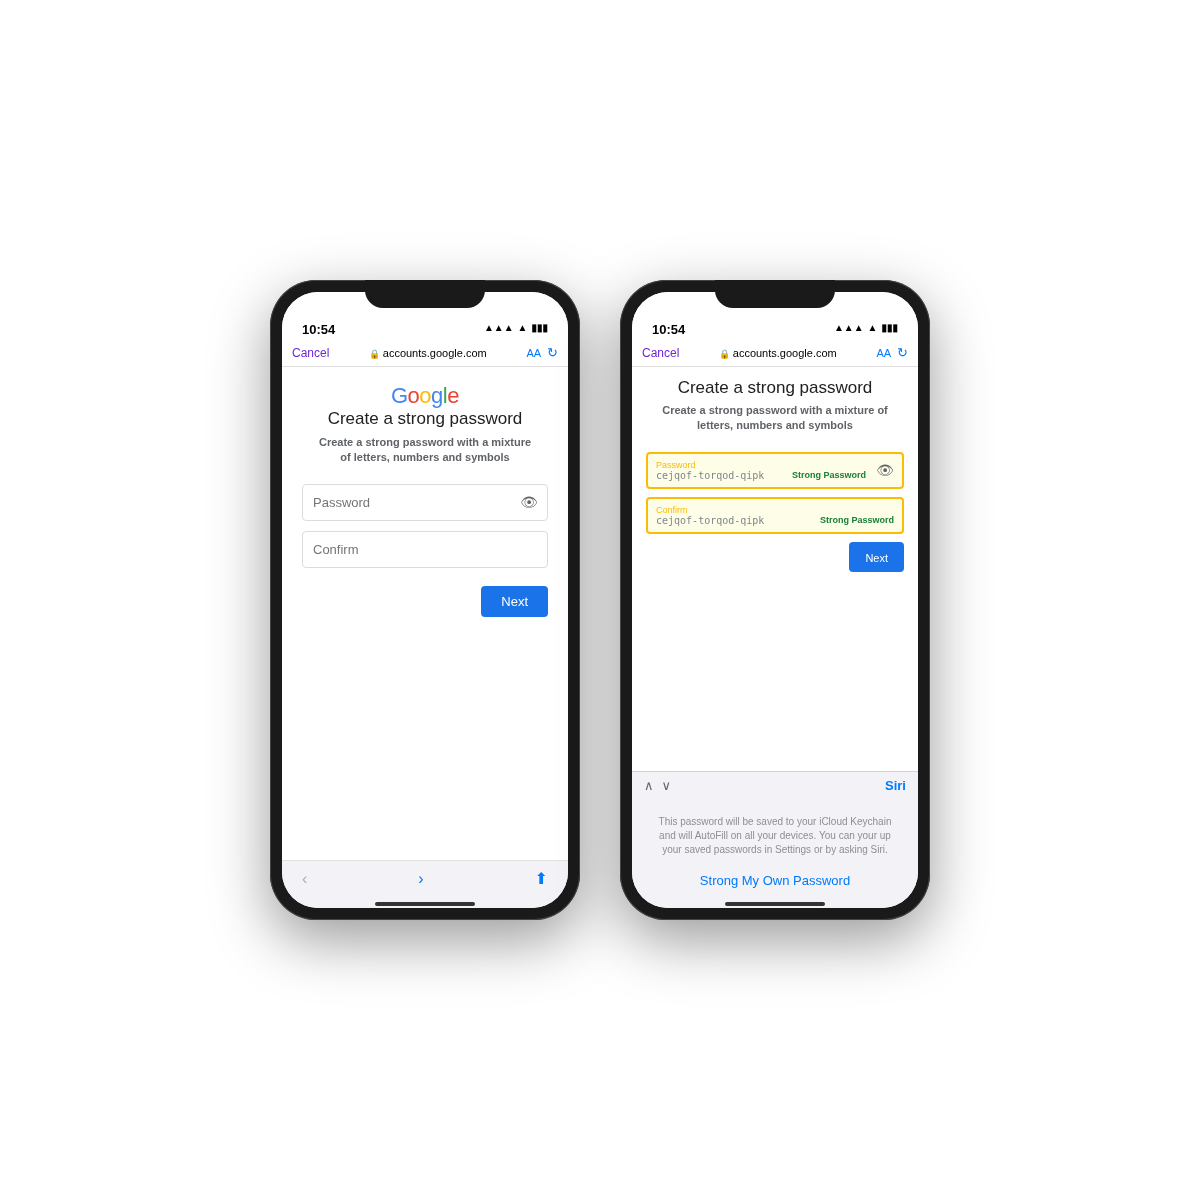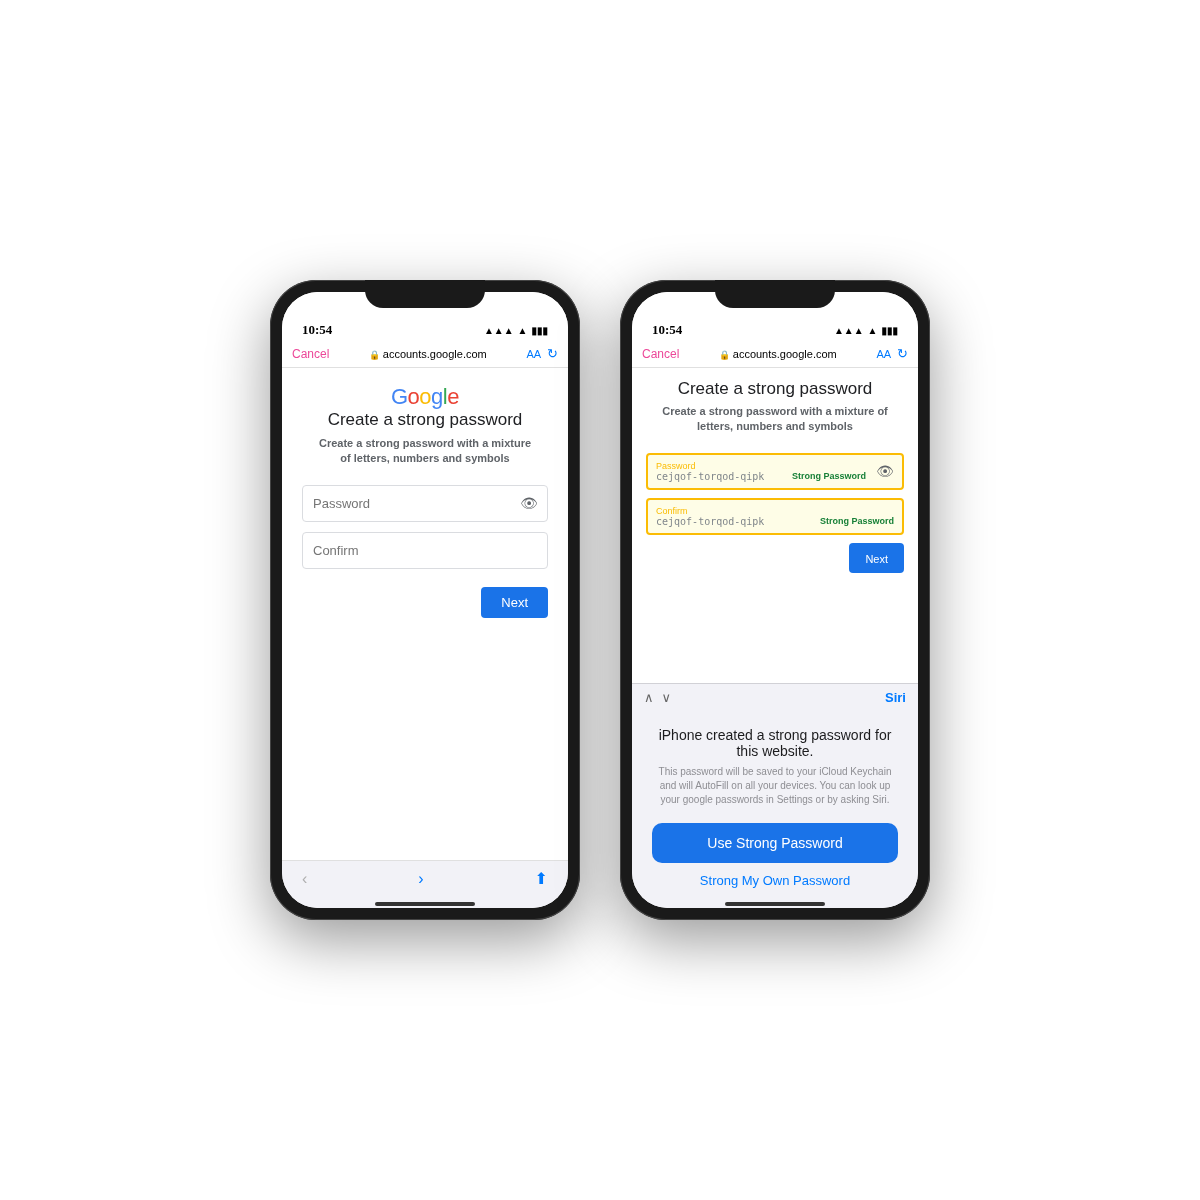--- a/index.html
+++ b/index.html
@@ -50,45 +50,44 @@
       height: 28px;
       background: #1a1a1a;
       border-radius: 0 0 18px 18px;
       z-index: 10;
     }
 
     
     .status-bar {
       display: flex;
       justify-content: space-between;
-      align-items: center;
+      align-items: flex-start;
       padding: 12px 20px 4px;
       font-size: 11px;
       font-weight: 600;
       color: #000;
       background: #fff;
       flex-shrink: 0;
       padding-top: 30px;
-      font-family: Liberation Serif, serif;
     }
     .status-time { font-size: 13px; font-weight: 600; }
     .status-icons { display: flex; gap: 4px; align-items: center; font-size: 10px; }
 
     
     .browser-bar {
       display: flex;
       align-items: center;
       padding: 4px 10px 6px;
       font-size: 11px;
       color: #007AFF;
       background: #fff;
       flex-shrink: 0;
       border-bottom: 1px solid #e0e0e0;
     }
-    .browser-cancel { color: #ec4899; font-size: 12px; margin-right: 6px; }
+    .browser-cancel { color: #6d28d9; font-size: 12px; margin-right: 6px; }
     .browser-url {
       flex: 1;
       text-align: center;
       font-size: 11px;
       color: #000;
       font-weight: 400;
     }
     .browser-url .lock { font-size: 9px; color: #555; }
     .browser-aa { font-size: 11px; color: #007AFF; margin-left: 6px; }
     .browser-refresh { font-size: 13px; color: #007AFF; margin-left: 6px; }
@@ -369,23 +368,21 @@
 
       <div class="autofill-toolbar">
         <div class="autofill-arrows">
           <span>∧</span>
           <span>∨</span>
         </div>
         <span class="autofill-done">Siri</span>
       </div>
 
       <div class="suggestion-panel">
-        <div class="suggestion-title">iPhone created a strong password for this website.</div>
-        <div class="suggestion-desc">This password will be saved to your iCloud Keychain and will AutoFill on all your devices. You can look up your google passwords in Settings or by asking Siri.</div>
-        <button class="use-password-btn">Use Strong Password</button>
+        <div class="suggestion-desc">This password will be saved to your iCloud Keychain and will AutoFill on all your devices. You can your up your saved passwords in Settings or by asking Siri.</div>
         <button class="choose-own-btn">Strong My Own Password</button>
       </div>
 
     </div>
     <div class="home-indicator"></div>
   </div>
 
 </div>
 
 </body></html>

